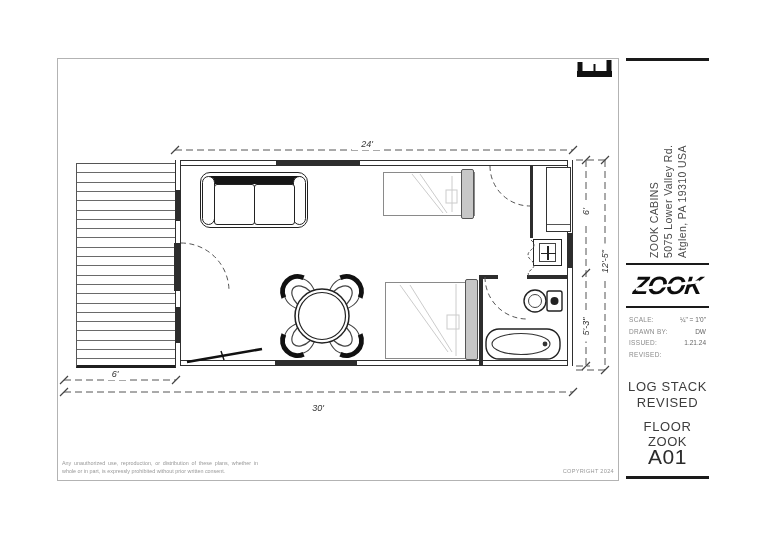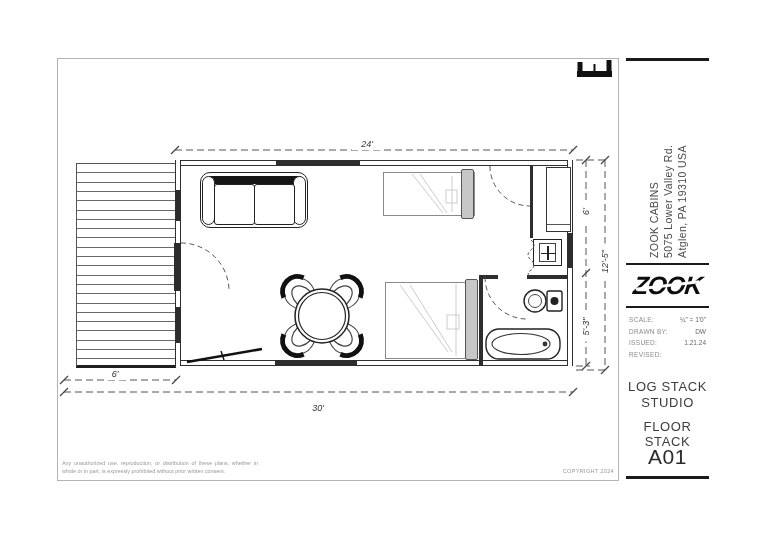--- a/index.html
+++ b/index.html
@@ -239,21 +239,21 @@
         <span class="tb-value">1.21.24</span>
       </div>
       <div class="tb-row">
         <span class="tb-label">REVISED:</span>
         <span class="tb-value"></span>
       </div>
     </div>
 
     <div class="abs tb-project">
       <div class="tb-project-line">LOG STACK</div>
-      <div class="tb-project-line">STUDIO</div>
-      <div class="tb-drawing-title">FLOOR STACK</div>
+      <div class="tb-project-line">REVISED</div>
+      <div class="tb-drawing-title">FLOOR ZOOK</div>
     </div>
 
     <div class="abs tb-sheetno">A01</div>
     <div class="abs tb-bar" style="top:476px;height:2.5px;"></div>
   </div>
 
 </div>
 
 </body></html>

